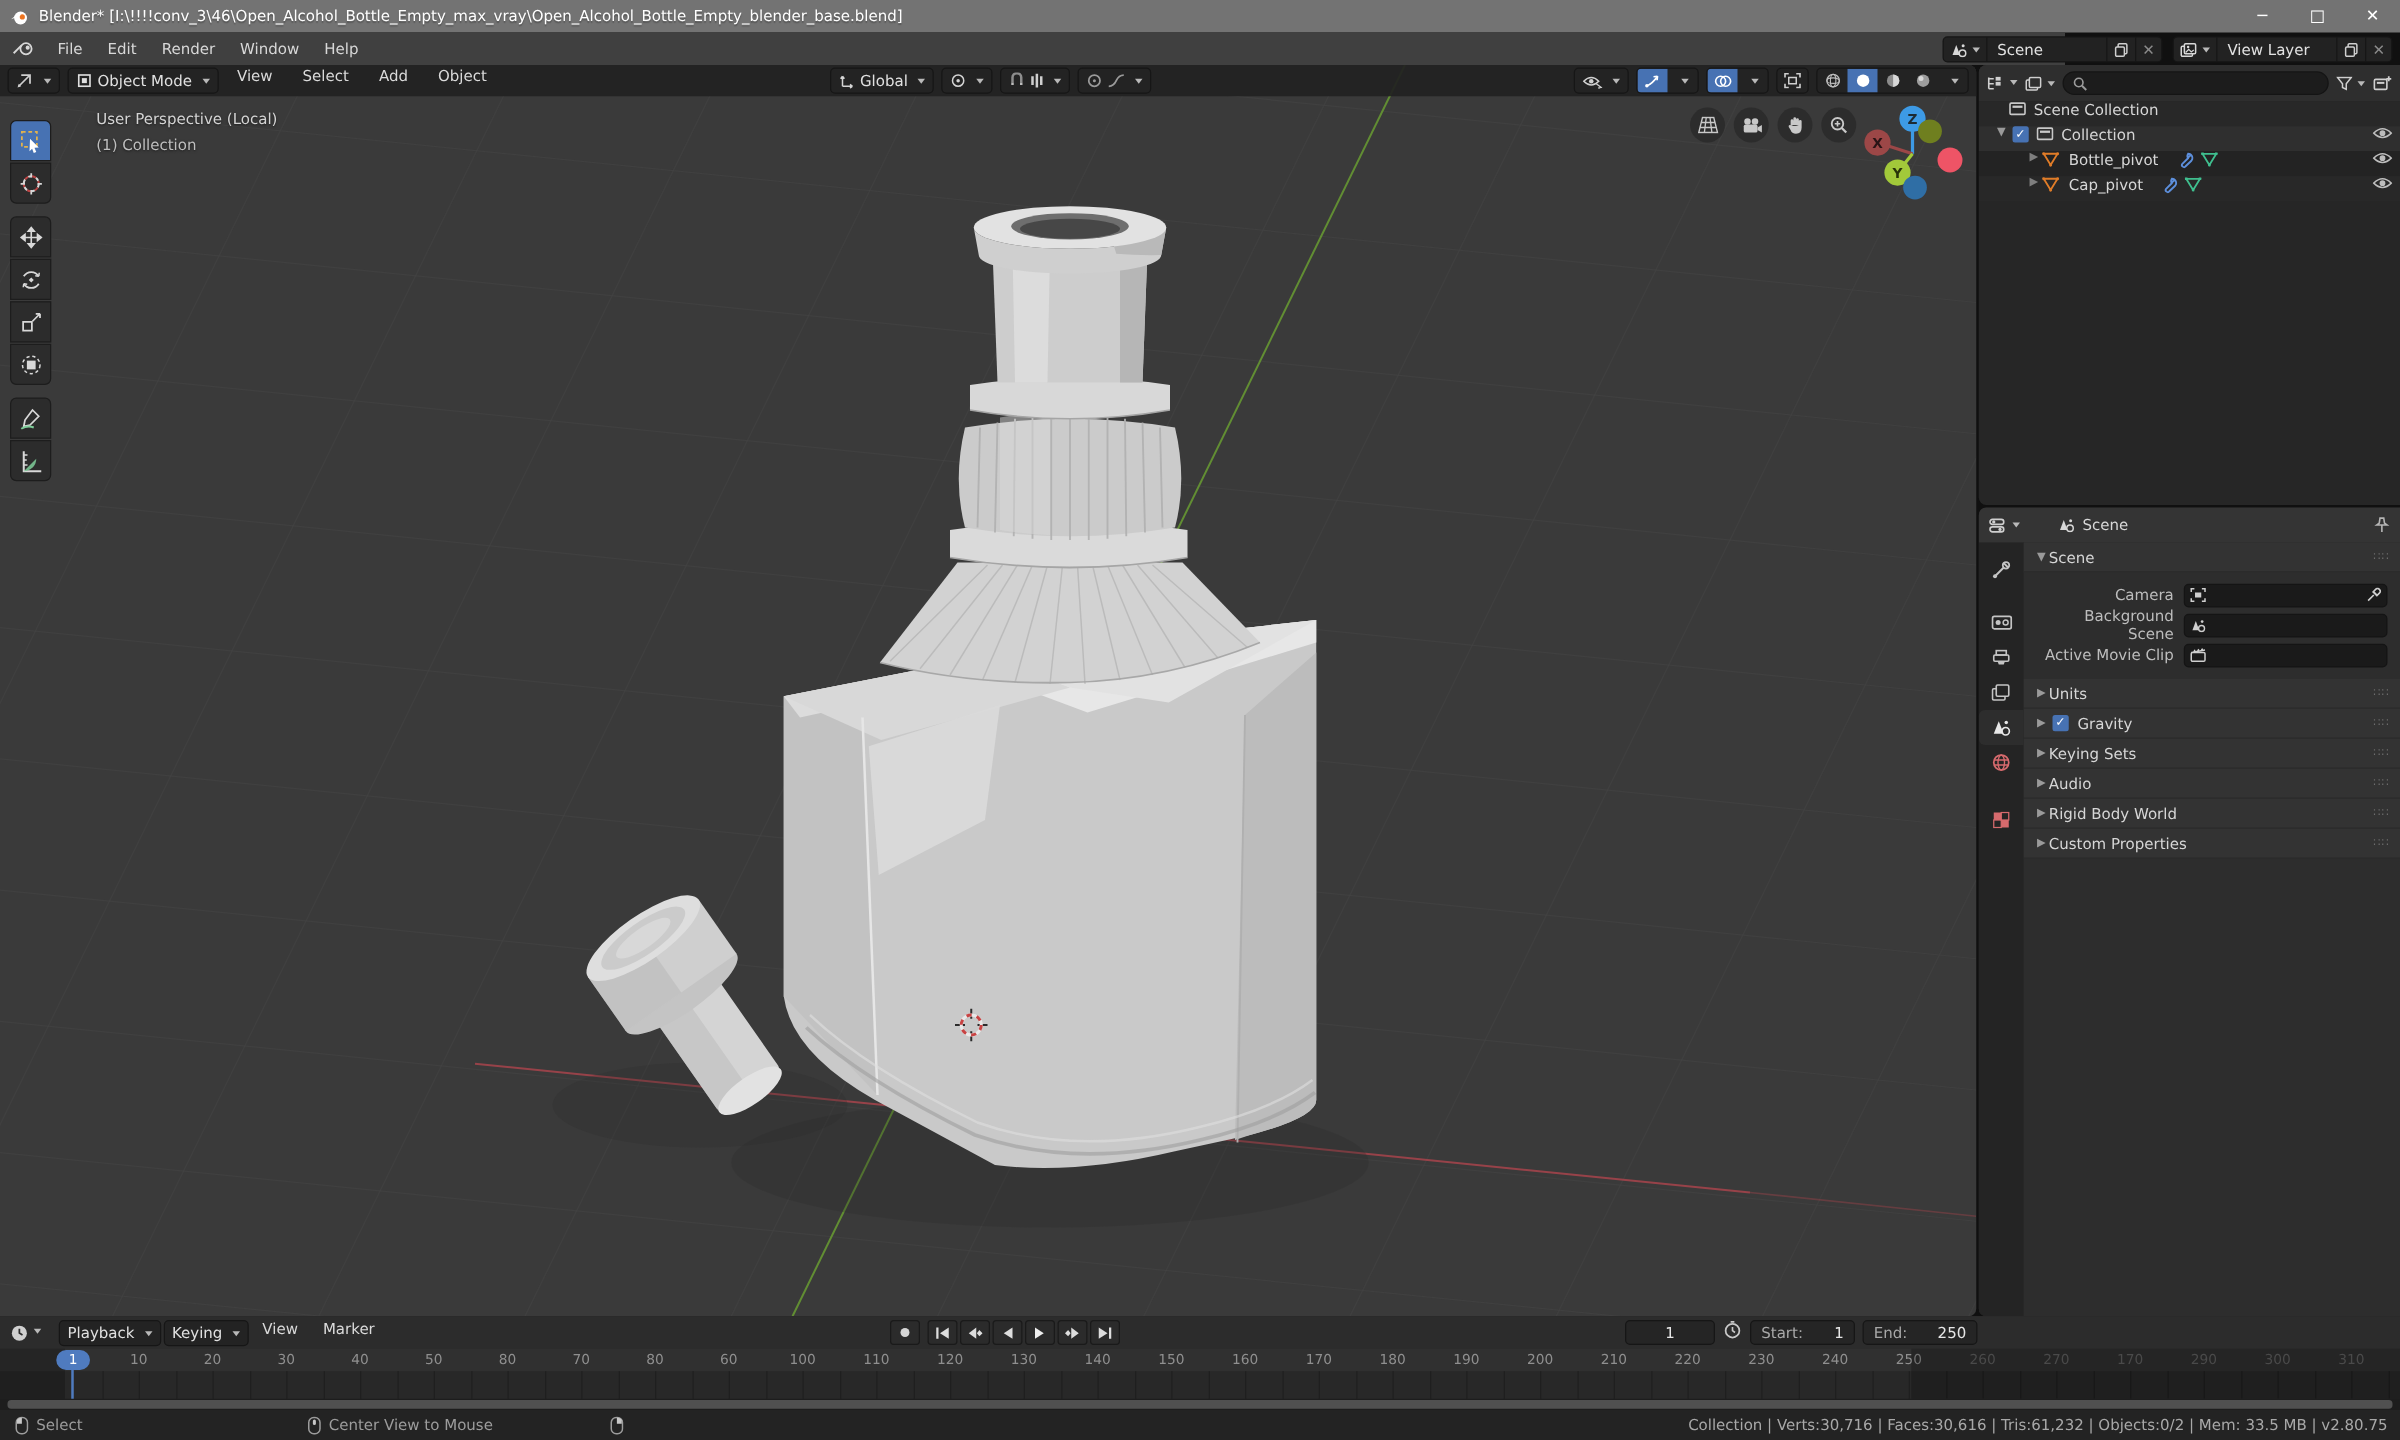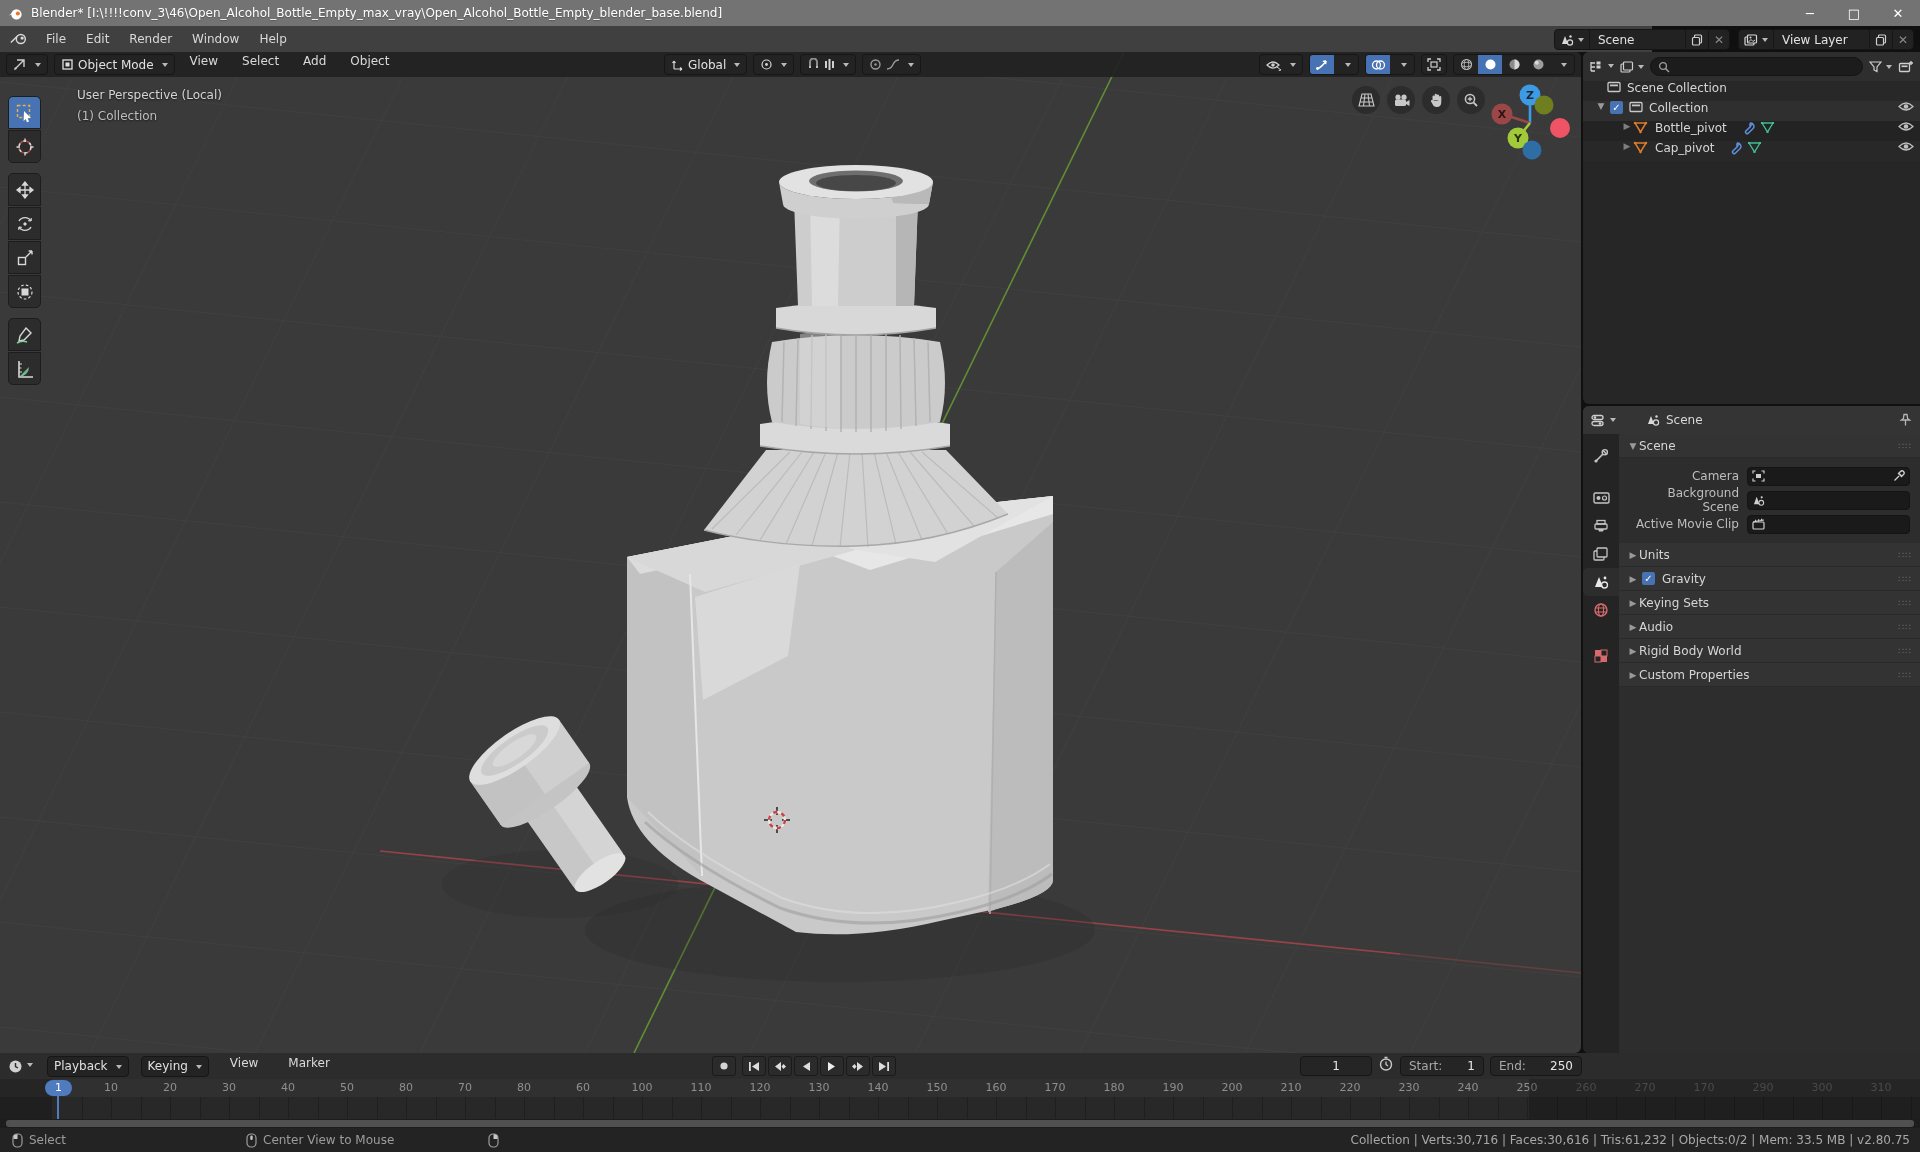--- a/index.html
+++ b/index.html
@@ -794,21 +794,21 @@
 
   <div class="abs timeline">
     <div class="tl-header">
       <div class="flex" style="margin-left:8px">
         <svg class="ic" width="15" height="15" viewBox="0 0 15 15">
             <circle cx="7.5" cy="7.5" r="6" fill="#d0d0d0"></circle>
             <path d="M7.5 4 V7.5 L10 9" stroke="#2b2b2b" stroke-width="1.4" fill="none"></path>
           </svg>
         <span class="chev"></span>
       </div>
-      <div class="flex" style="margin-left:14px;gap:12px">
+      <div class="flex" style="margin-left:14px;gap:2px">
         <div class="pill">
             <span class="lbl">Playback</span>
             <span class="chev"></span>
           </div>
         <div class="pill">
             <span class="lbl">Keying</span>
             <span class="chev"></span>
           </div>
         <div class="hmenu">View</div>
         <div class="hmenu">Marker</div>

